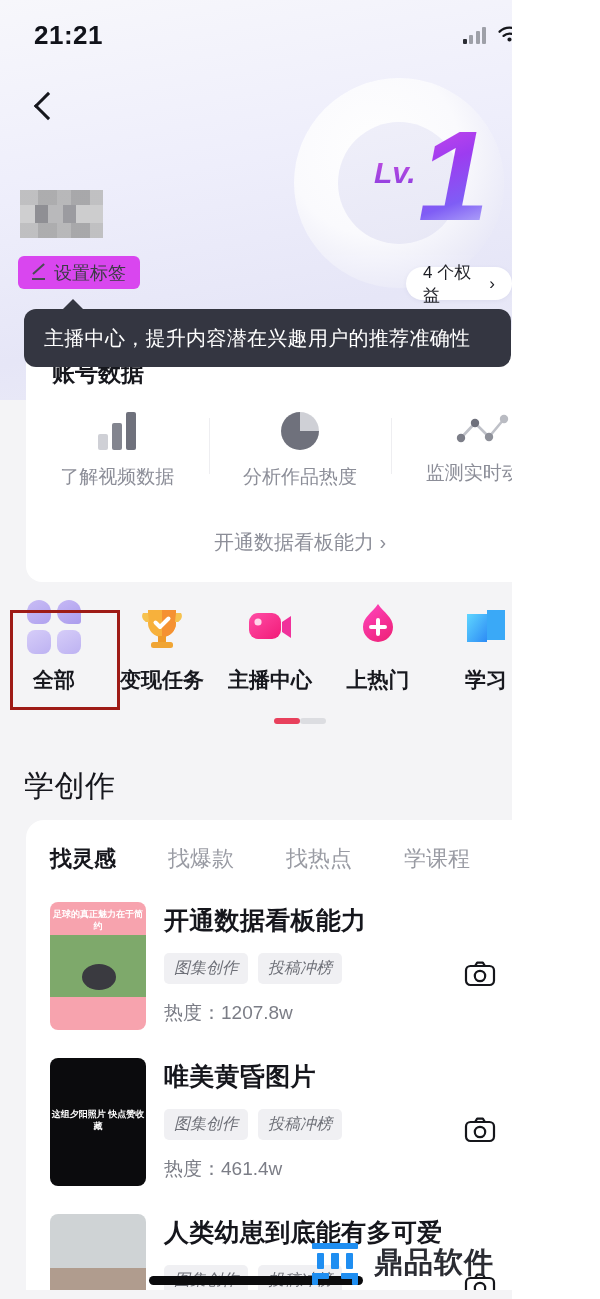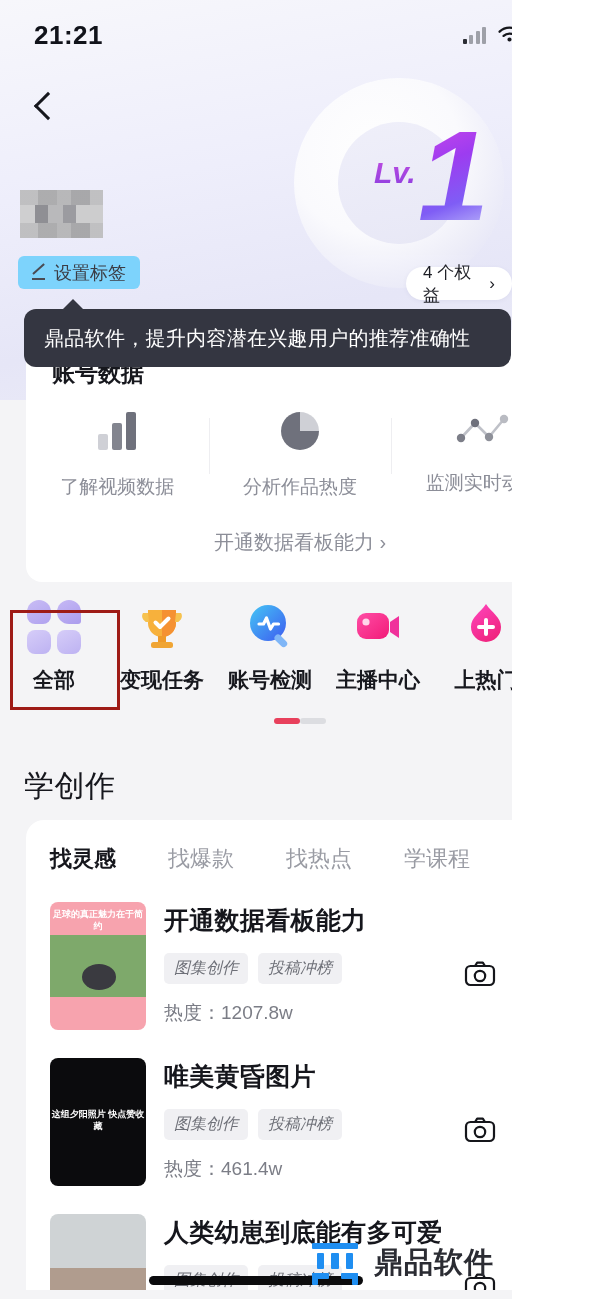--- a/index.html
+++ b/index.html
@@ -201,21 +201,21 @@
       #cfcfd0 0 18%, #8f8f94 18% 34%, #b9b9bb 34% 52%, #9b9ba0 52% 68%, #cdcdce 68% 100%);
   }
 
   
   .tag-chip {
     position: absolute;
     left: 18px; top: 256px;
     height: 33px;
     padding: 0 14px;
     border-radius: 6px;
-    background: #7dd3fc;
+    background: #d946ef;
     display: flex;
     align-items: center;
     gap: 7px;
     font-size: 18px;
     color: #3b3c44;
     cursor: pointer;
   }
   .pencil {
     display: inline-block;
     width: 15px; height: 15px;
@@ -284,21 +284,21 @@
     position: absolute;
     left: 0; top: 82px;
     width: 548px;
     display: flex;
   }
   .feat {
     flex: 1;
     display: flex;
     flex-direction: column;
     align-items: center;
-    gap: 24px;
+    gap: 14px;
     position: relative;
     cursor: pointer;
   }
   .feat + .feat::before {
     content: "";
     position: absolute;
     left: 0; top: 6px;
     width: 1px; height: 56px;
     background: #eeeef1;
   }
@@ -613,21 +613,21 @@
         <span class="feat-label">监测实时动态</span>
       </div>
     </div>
 
     <div class="card-cta">
       <span>开通数据看板能力</span>
       <span>›</span>
     </div>
   </div>
 
-  <div class="tooltip">鼎品软件，提升内容潜在兴趣用户的推荐准确性</div>
+  <div class="tooltip">主播中心，提升内容潜在兴趣用户的推荐准确性</div>
 
   <div class="quick-row">
 
     <div class="quick first">
       <span class="quick-ico ico-all">
         <i class="a"></i>
           <i class="b"></i>
           <i class="c"></i>
           <i class="d"></i>
       </span>
@@ -641,36 +641,20 @@
           <path d="M29 12h14v13a14 14 0 01-14 14z" fill="#f59132"></path>
           <path d="M15 15h-5a6 6 0 006 9zM43 15h5a6 6 0 01-6 9z" fill="#f6c24f"></path>
           <rect x="25" y="38" width="8" height="7" fill="#ef9a2a"></rect>
           <rect x="18" y="44" width="22" height="6" rx="2.5" fill="#f0a534"></rect>
           <path d="M22.5 24.5l4.5 4.5 8.5-8.5" stroke="#fff" stroke-width="4" fill="none" stroke-linecap="round" stroke-linejoin="round"></path>
         </svg>
       </span>
       <span class="quick-label">变现任务</span>
     </div>
 
-    <div class="quick">
-      <span class="quick-ico">
-        <svg width="58" height="58" viewBox="0 0 58 58">
-          <defs>
-            <linearGradient id="gblue" x1="0" y1="0" x2="1" y2="1">
-              <stop offset="0" stop-color="#45c6f5"></stop>
-                <stop offset="1" stop-color="#3d5bf0"></stop>
-            </linearGradient>
-          </defs>
-          <circle cx="27" cy="25" r="18" fill="url(#gblue)"></circle>
-          <rect x="37" y="35" width="15" height="7" rx="3.5" fill="#7fb6f7" transform="rotate(45 37 35)"></rect>
-          <path d="M18 26l4.5 0 3-6 4 11 3-5 5 0" stroke="#fff" stroke-width="3.2" fill="none" stroke-linecap="round" stroke-linejoin="round"></path>
-        </svg>
-      </span>
-      <span class="quick-label">账号检测</span>
-    </div>
 
     <div class="quick">
       <span class="quick-ico">
         <svg width="58" height="58" viewBox="0 0 58 58">
           <defs>
             <linearGradient id="gpink" x1="0" y1="0" x2="1" y2="1">
               <stop offset="0" stop-color="#ff4da6"></stop>
                 <stop offset="1" stop-color="#f21b78"></stop>
             </linearGradient>
           </defs>

